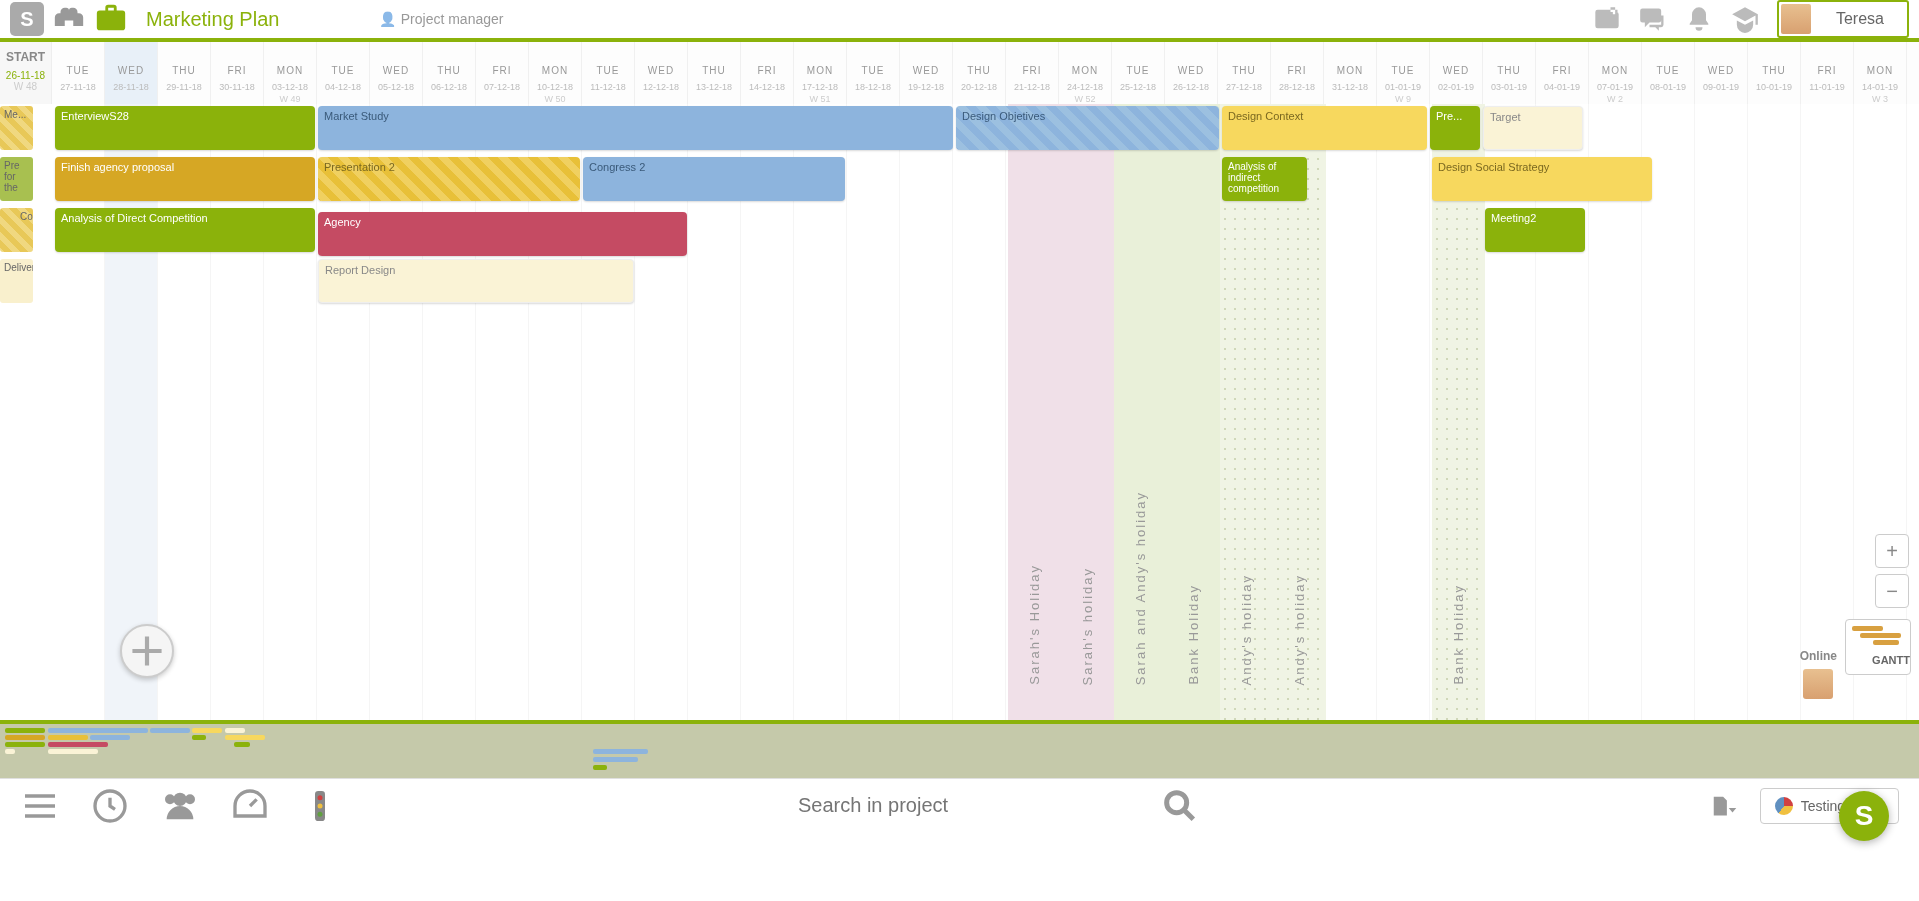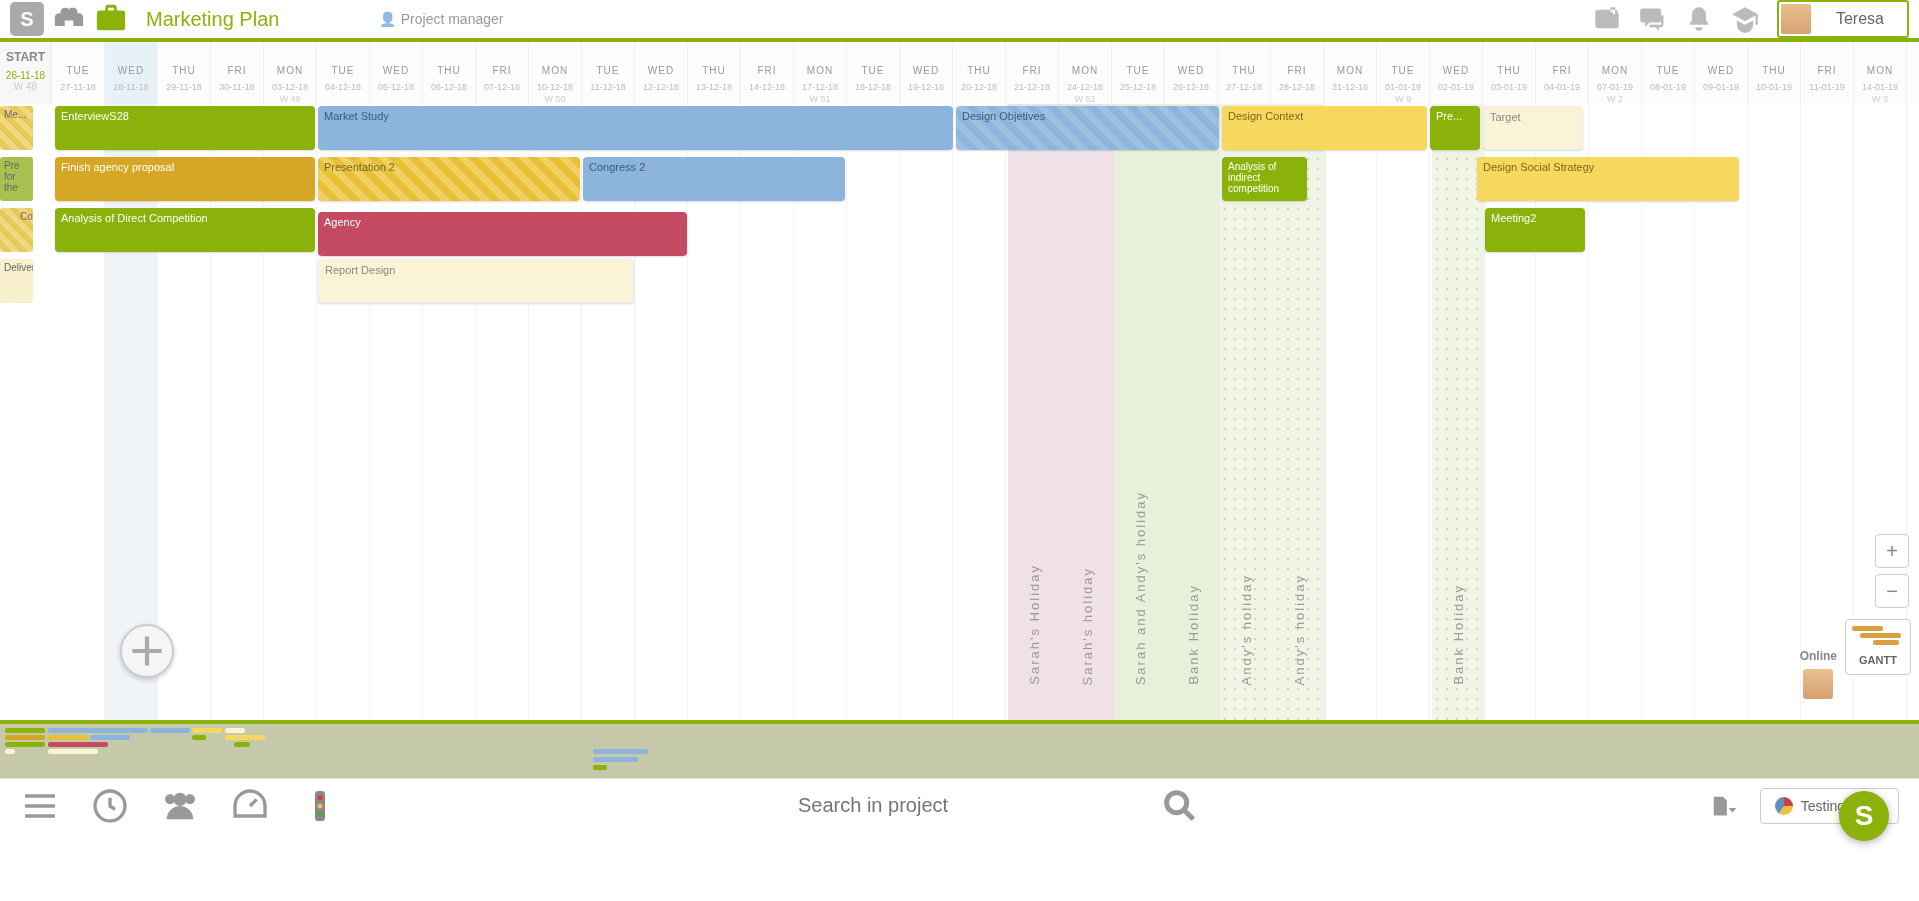--- a/index.html
+++ b/index.html
@@ -54,21 +54,21 @@
 .task-bar.cream { background: #faf3d6; color: #888; border: 1px solid #eee; }
 .task-bar.darkgreen { background: #8bb20b; font-size: 10px; line-height: 1.1; }
 .stub-chk { background: linear-gradient(45deg, #f0d880 25%, #e8c858 25%, #e8c858 50%, #f0d880 50%, #f0d880 75%, #e8c858 75%); background-size: 16px 16px; }
 .stub-green { background: #a8c050; }
 .stub-cream { background: #f9f0cd; }
 
 .add-btn { position: absolute; left: 120px; top: 520px; width: 54px; height: 54px; border-radius: 50%; background: #f5f5f5; border: 2px solid #ccc; display: flex; align-items: center; justify-content: center; font-size: 26px; color: #aaa; cursor: pointer; box-shadow: 0 2px 5px rgba(0,0,0,0.2); }
 
 .right-controls { position: absolute; right: 10px; top: 430px; display: flex; flex-direction: column; gap: 6px; }
 .zoom-btn { width: 34px; height: 34px; border: 1px solid #ccc; border-radius: 4px; background: #fff; display: flex; align-items: center; justify-content: center; font-size: 20px; color: #888; cursor: pointer; }
-.gantt-badge { position: absolute; right: 8px; top: 515px; width: 66px; height: 56px; border: 1px solid #ccc; border-radius: 4px; background: #fff; text-align: center; padding-top: 4px; cursor: pointer; }
+.gantt-badge { position: absolute; right: 8px; top: 515px; width: 66px; height: 56px; border: 1px solid #ccc; border-radius: 4px; background: #fff; text-align: right; padding-top: 4px; cursor: pointer; }
 .gantt-badge .mini { height: 26px; display: flex; flex-direction: column; gap: 2px; padding: 2px 6px; }
 .gantt-badge .mini div { height: 5px; background: #d8a040; border-radius: 2px; }
 .gantt-badge .lbl { font-size: 11px; color: #666; font-weight: bold; margin-top: 4px; }
 .online-badge { position: absolute; right: 82px; top: 545px; display: flex; align-items: center; gap: 6px; flex-direction: column; }
 .online-text { font-size: 12px; color: #888; font-weight: bold; }
 .online-av { width: 30px; height: 30px; background: linear-gradient(#e8c090, #d8a070); border-radius: 3px; }
 
 .totals { position: absolute; right: 30px; top: 592px; display: flex; gap: 40px; font-size: 24px; color: #aaa; font-weight: bold; }
 .totals .plus::before { content: "✚ "; }
 .totals .minus::before { content: "━ "; }
@@ -395,21 +395,21 @@
       <div class="task-bar blue" style="top: 2px; left: 318px; width: 635px;">Market Study</div>
       <div class="task-bar bluechk" style="top: 2px; left: 956px; width: 263px;">Design Objetives</div>
       <div class="task-bar yellow" style="top: 2px; left: 1222px; width: 205px;">Design Context</div>
       <div class="task-bar green" style="top: 2px; left: 1430px; width: 50px;">Pre...</div>
       <div class="task-bar cream" style="top: 2px; left: 1483px; width: 100px;">Target</div>
       <div class="task-stub stub-green" style="top: 53px;">Pre for the</div>
       <div class="task-bar mustard" style="top: 53px; left: 55px; width: 260px;">Finish agency proposal</div>
       <div class="task-bar yellowchk" style="top: 53px; left: 318px; width: 262px;">Presentation 2</div>
       <div class="task-bar blue" style="top: 53px; left: 583px; width: 262px;">Congress 2</div>
       <div class="task-bar darkgreen" style="top: 53px; left: 1222px; width: 85px;">Analysis of indirect competition</div>
-      <div class="task-bar yellow" style="top: 53px; left: 1432px; width: 262px; margin-left: 45px;">Design Social Strategy</div>
+      <div class="task-bar yellow" style="top: 53px; left: 1432px; width: 220px;">Design Social Strategy</div>
       <div class="task-stub stub-chk" style="top: 104px; padding-left: 20px;">Co...</div>
       <div class="task-bar green" style="top: 104px; left: 55px; width: 260px;">Analysis of Direct Competition</div>
       <div class="task-bar red" style="top: 108px; left: 318px; width: 369px;">Agency</div>
       <div class="task-bar green" style="top: 104px; left: 1485px; width: 100px;">Meeting2</div>
       <div class="task-stub stub-cream" style="top: 155px;">Delivery</div>
       <div class="task-bar cream" style="top: 155px; left: 318px; width: 316px;">Report Design</div>
     </div>
   <div class="add-btn">
     <svg viewBox="0 0 24 24" fill="currentColor" width="26" height="26">
         <path d="M11 5h2v6h6v2h-6v6h-2v-6H5v-2h6V5z"></path>

